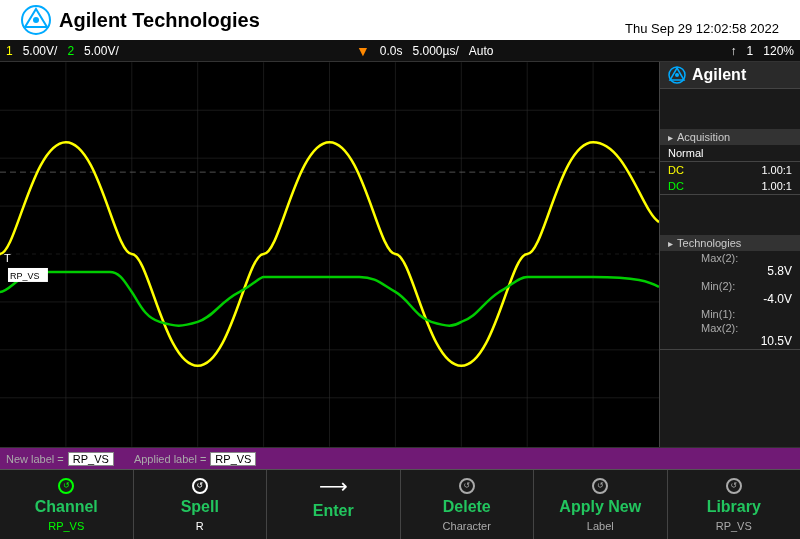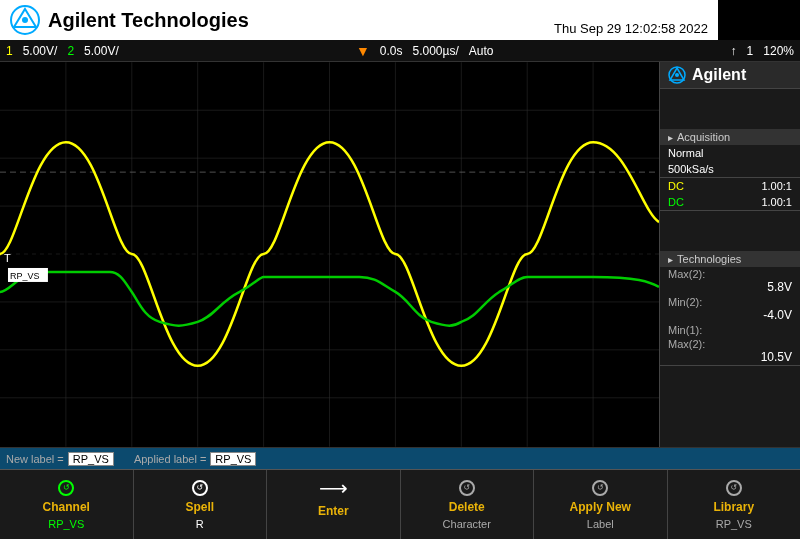--- a/index.html
+++ b/index.html
@@ -7,27 +7,27 @@
       width: 800px;
       height: 539px;
       background: #000;
       font-family: Arial, sans-serif;
       overflow: hidden;
       position: relative;
     }
 
     
     #header {
-      width: 718px;
+      width: 800px;
       height: 40px;
       background: #fff;
       display: flex;
       align-items: center;
       justify-content: space-between;
-      padding: 0 10px;
+      padding: 0 21px;
     }
     .logo-area {
       display: flex;
       align-items: center;
       gap: 8px;
     }
     .logo-icon {
       width: 30px;
       height: 30px;
     }
@@ -143,27 +143,28 @@
     .panel-val {
       color: #fff;
       font-size: 11px;
     }
     .ch-label-yellow { color: #ffff00; }
     .ch-label-green { color: #00ff00; }
     .meas-label { color: #aaa; font-size: 11px; }
     .meas-val { color: #fff; font-size: 12px; text-align: right; }
     .meas-row {
       padding: 1px 8px;
+      margin-left: 33px;
     }
 
     
     #label-bar {
       width: 800px;
       height: 22px;
-      background: #0c4a6e;
+      background: #701a75;
       display: flex;
       align-items: center;
       padding: 0 6px;
       gap: 20px;
       font-size: 11px;
       color: #fff;
       border-top: 1px solid #333;
     }
     .label-item {
       display: flex;
@@ -217,22 +218,22 @@
     }
     .btn-circle-white {
       border-color: #fff;
       color: #fff;
     }
     .btn-circle-gray {
       border-color: #aaa;
       color: #aaa;
     }
     .btn-label {
-      color: #eab308;
-      font-size: 12px;
+      color: #22c55e;
+      font-size: 16px;
       font-weight: bold;
       text-align: center;
     }
     .btn-sublabel {
       color: #00ff00;
       font-size: 11px;
       text-align: center;
     }
     .btn-sublabel-white { color: #fff; }
     .btn-sublabel-gray { color: #aaa; }
@@ -350,23 +351,20 @@
         <circle cx="9" cy="9" r="2" fill="#00aaff"></circle>
       </svg>
       <span class="side-brand">Agilent</span>
     </div>
 
     <div class="panel-section">
       <div class="panel-section-title">Acquisition</div>
       <div class="panel-row">
         <span class="panel-val">Normal</span>
       </div>
-      <div class="panel-row">
-        <span class="panel-val">500kSa/s</span>
-      </div>
     </div>
 
     <div class="panel-section">
       <div class="panel-row">
         <span class="ch-label-yellow">DC</span>
         <span class="panel-val">1.00:1</span>
       </div>
       <div class="panel-row">
         <span class="ch-label-green">DC</span>
         <span class="panel-val">1.00:1</span>

